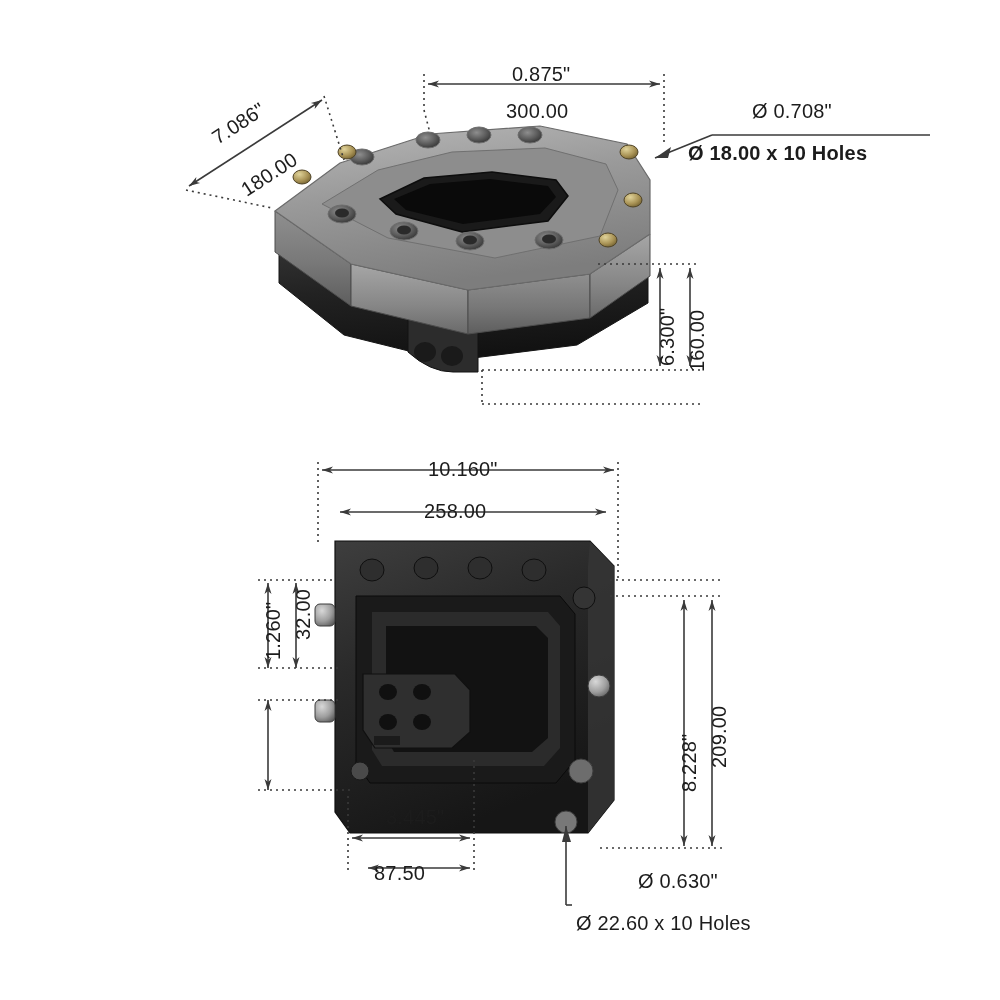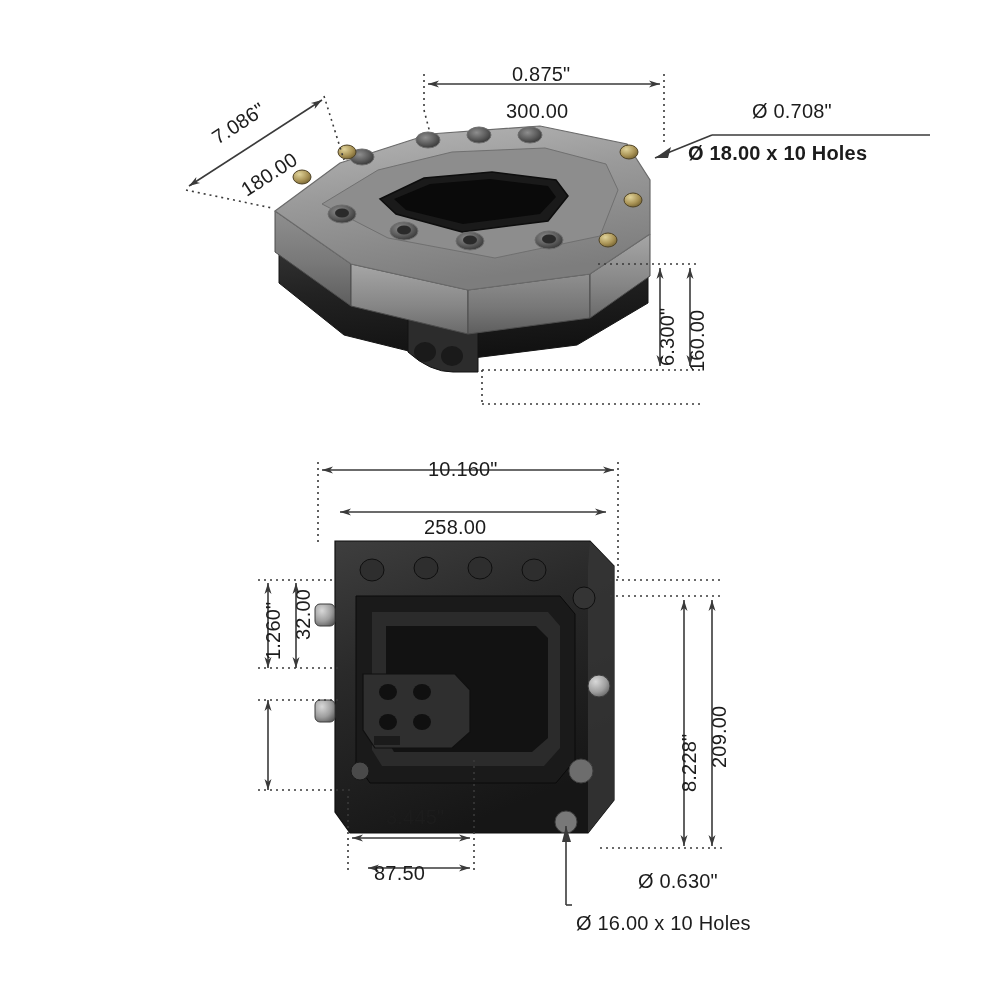--- a/index.html
+++ b/index.html
@@ -241,27 +241,27 @@
   <div class="dim-label vert" style="left:208px; top:130px; transform: rotate(-33deg);">7.086"</div>
   <div class="dim-label vert" style="left:237px; top:182px; transform: rotate(-33deg);">180.00</div>
 
   <div class="dim-label" style="left:752px; top:100px;">Ø 0.708"</div>
   <div class="dim-label" style="left:688px; top:142px;font-weight:bold;">Ø 18.00 x 10 Holes</div>
 
   <div class="dim-label vert" style="left:656px; top:366px; transform: rotate(-90deg);">6.300"</div>
   <div class="dim-label vert" style="left:686px; top:372px; transform: rotate(-90deg);">160.00</div>
 
   <div class="dim-label" style="left:428px; top:458px;">10.160"</div>
-  <div class="dim-label" style="left:424px; top:516px;">258.00</div>
+  <div class="dim-label" style="left:424px; top:500px;">258.00</div>
 
   <div class="dim-label vert" style="left:262px; top:660px; transform: rotate(-90deg);">1.260"</div>
   <div class="dim-label vert" style="left:292px; top:640px; transform: rotate(-90deg);">32.00</div>
 
   <div class="dim-label vert" style="left:678px; top:792px; transform: rotate(-90deg);">8.228"</div>
   <div class="dim-label vert" style="left:708px; top:768px; transform: rotate(-90deg);">209.00</div>
 
   <div class="dim-label" style="left:386px; top:806px;">3.445"</div>
   <div class="dim-label" style="left:374px; top:862px;">87.50</div>
 
   <div class="dim-label" style="left:638px; top:870px;">Ø 0.630"</div>
-  <div class="dim-label" style="left:576px; top:912px;">Ø 16.00 x 10 Holes</div>
+  <div class="dim-label" style="left:576px; top:912px;">Ø 22.60 x 10 Holes</div>
 
 </div>
 
 </body></html>

